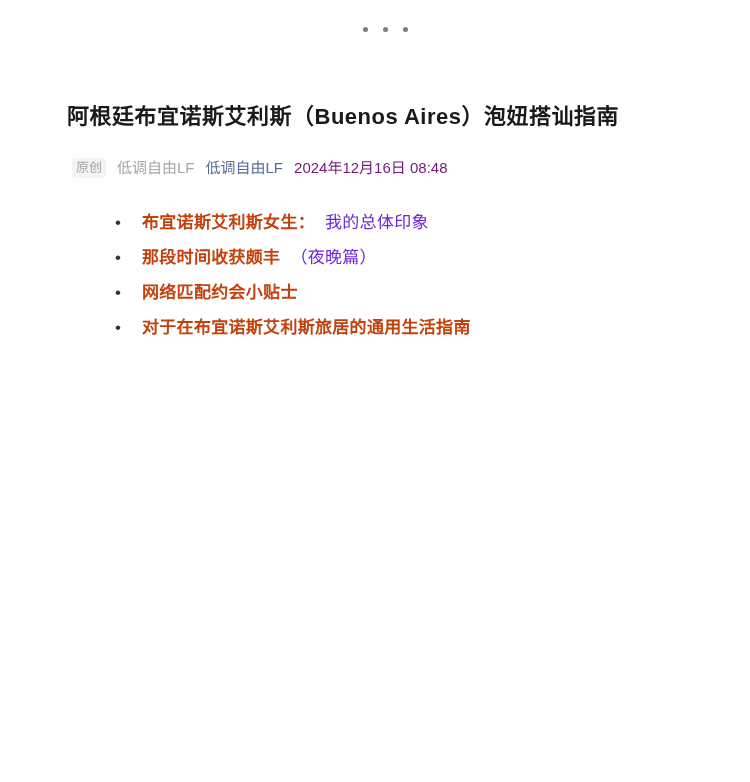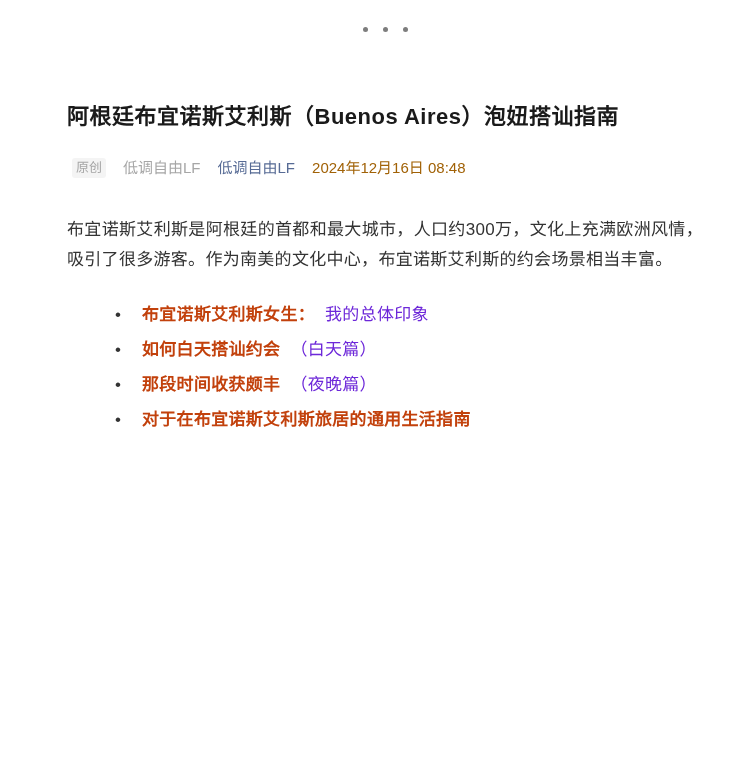--- a/index.html
+++ b/index.html
@@ -40,42 +40,42 @@
     font-size: 22px;
     line-height: 31px;
     font-weight: 700;
     color: #1a1a1a;
     letter-spacing: 0.5px;
   }
   .byline {
     margin-top: 20px;
     display: flex;
     align-items: center;
-    gap: 7px;
+    gap: 1px;
     font-size: 15px;
     line-height: 21px;
     color: #a6a6a6;
     white-space: nowrap;
   }
   .original-badge {
     background: #f4f4f4;
     color: #a6a6a6;
     font-size: 13px;
     line-height: 18px;
     padding: 1px 4px;
     border-radius: 3px;
     flex: none;
   }
   .account-link {
     color: #576b95;
     text-decoration: none;
     cursor: pointer;
   }
   .author-name { color: #a6a6a6; }
-  .publish-date { color: #a16207; }
+  .publish-date { color: #701a75; }
   p.body-para {
     font-size: 17px;
     line-height: 30px;
     color: #333333;
     letter-spacing: 0.3px;
     text-align: justify;
   }
   .para-1 { margin-top: 32px; }
   .para-2 { margin-top: 22px; }
   .guide-intro { margin-top: 32px; }
@@ -127,33 +127,32 @@
 
   <h1 class="title">阿根廷布宜诺斯艾利斯（Buenos Aires）泡妞搭讪指南</h1>
 
   <div class="byline">
     <span class="original-badge">原创</span>
     <span class="author-name">低调自由LF</span>
     <a class="account-link">低调自由LF</a>
     <span class="publish-date">2024年12月16日 08:48</span>
   </div>
 
-  <p class="body-para para-1">布宜诺斯艾利斯是阿根廷的首都和最大城市，人口约300万，文化上充满欧洲风情，吸引了很多游客。作为南美的文化中心，布宜诺斯艾利斯的约会场景相当丰富。</p>
 
 
 
   <ul class="toc-list">
     <li>
       <span class="toc-bold">布宜诺斯艾利斯女生：</span><span class="toc-regular">我的总体印象</span>
     </li>
     <li>
-      <span class="toc-bold">如何白天搭讪约会</span><span class="toc-regular">（白天篇）</span>
+      <span class="toc-bold">那段时间收获颇丰</span><span class="toc-regular">（夜晚篇）</span>
     </li>
     <li>
-      <span class="toc-bold">那段时间收获颇丰</span><span class="toc-regular">（夜晚篇）</span>
+      <span class="toc-bold">网络匹配约会小贴士</span><span class="toc-regular"></span>
     </li>
     <li>
       <span class="toc-bold">对于在布宜诺斯艾利斯旅居的通用生活指南</span><span class="toc-regular"></span>
     </li>
   </ul>
 
 
 </div>
 
 </body></html>

